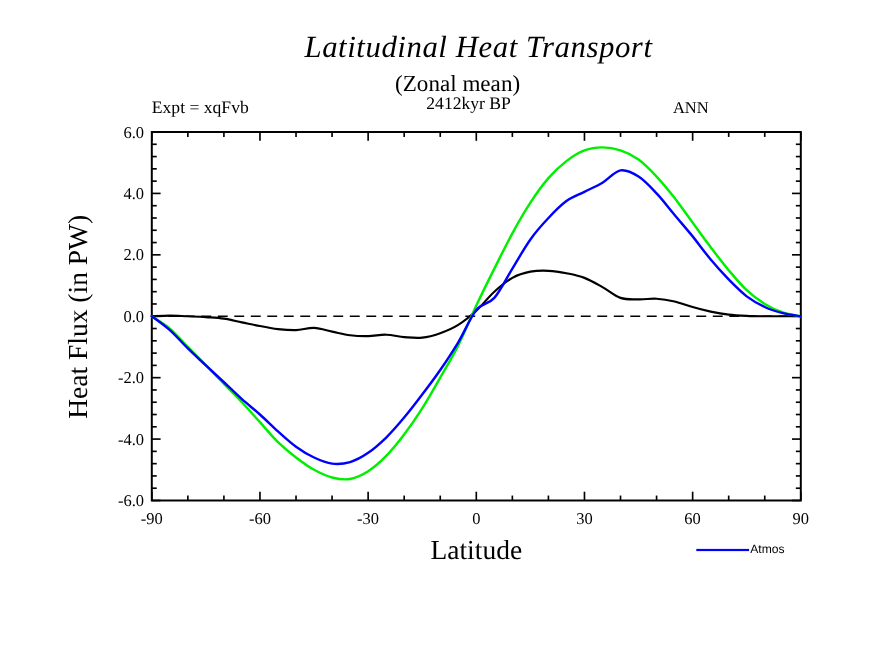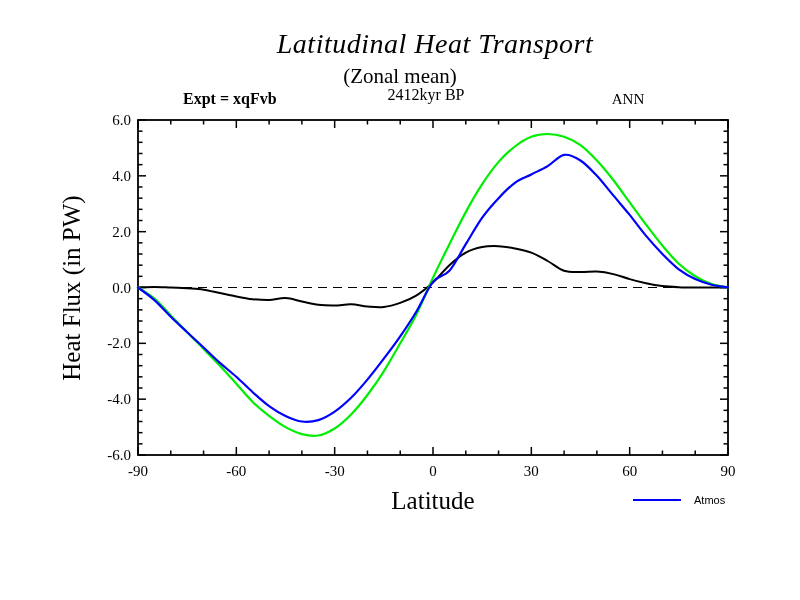--- a/index.html
+++ b/index.html
@@ -13,34 +13,33 @@
   }
   .abs{position:absolute;}
   .page-title{
     left:135px;top:28px;width:600px;
     text-align:center;
     font-size:28px;
     letter-spacing:0.5px;
     font-style:italic;
   }
   .page-subtitle{
-    left:200px;top:64px;width:400px;
+    left:216px;top:64px;width:400px;
     text-align:center;
     font-size:21px;
   }
   .bp-label{
     left:226px;top:86px;width:400px;
     text-align:center;
     font-size:16px;
   }
   .expt-label{
     left:138px;top:90px;
     font-size:16px;
-    font-weight:bold;
-    margin-left:45px;
+    font-weight:normal;
   }
   .season-label{
     left:528px;top:91px;width:200px;
     text-align:center;
     font-size:15px;
   }
   .x-axis-title{
     left:283px;top:487px;width:300px;
     text-align:center;
     font-size:25px;
@@ -59,21 +58,21 @@
   }
   .legend-row{
     display:flex;align-items:center;
     height:26px;
   }
   .legend-line{
     display:inline-block;
     width:48px;height:2px;
   }
   .legend-label{
-    margin-left:13px;
+    margin-left:1px;
     color:#000;
   }
 </style>
 </head>
 <body>
 
 <div class="abs page-title">Latitudinal Heat Transport</div>
 <div class="abs page-subtitle">(Zonal mean)</div>
 <div class="abs bp-label">2412kyr BP</div>
 <div class="abs expt-label">Expt = xqFvb</div>

